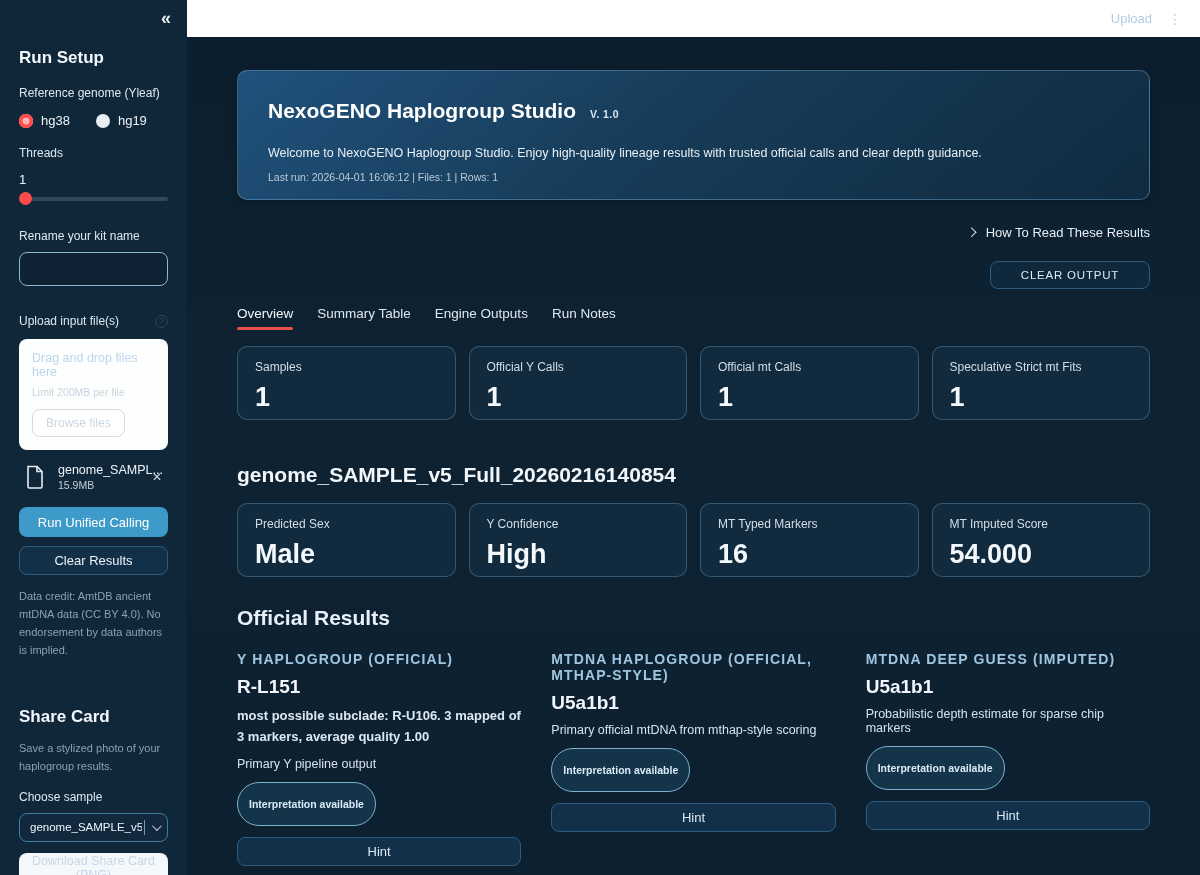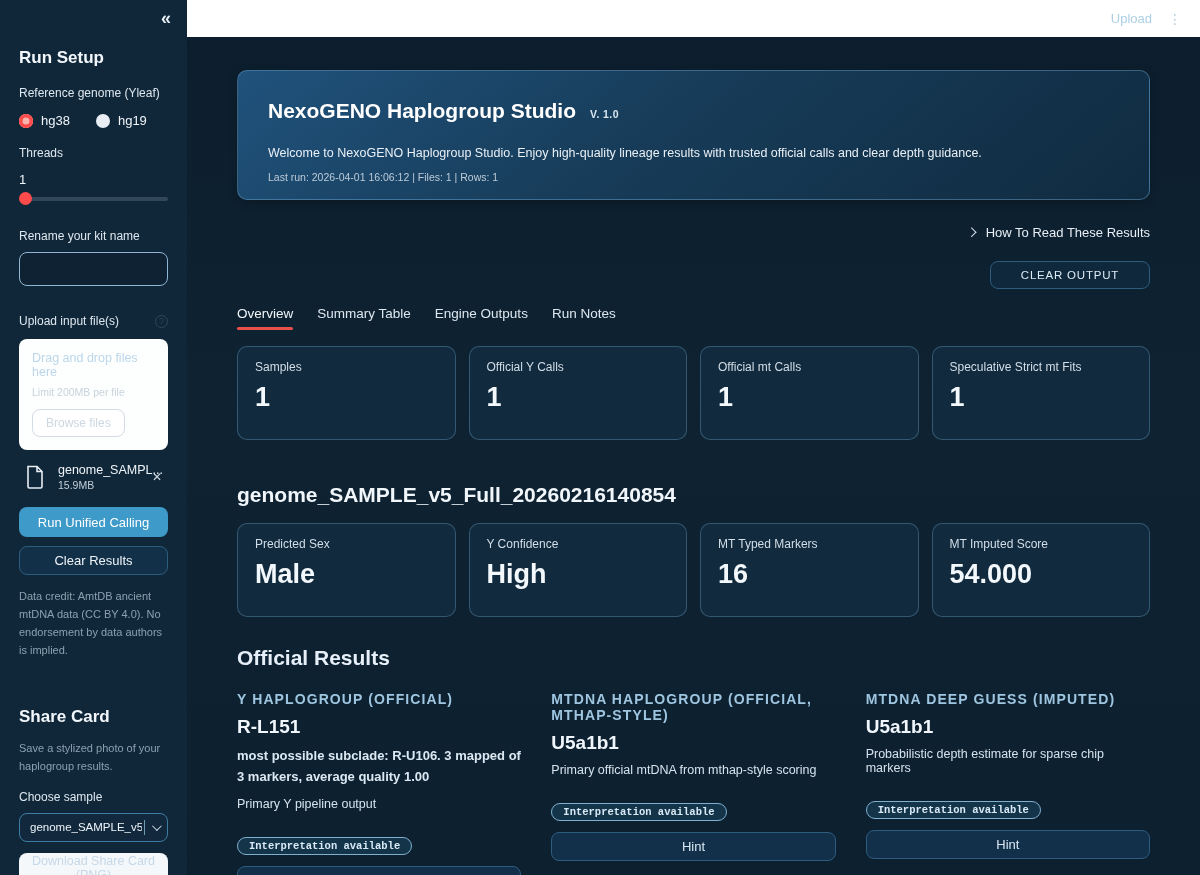--- a/index.html
+++ b/index.html
@@ -110,34 +110,34 @@
     color:#dcebf5; font-size:11.5px; letter-spacing:0.8px; padding:7px 0;
     width:160px; text-align:center; cursor:pointer; font-family:"Liberation Sans",sans-serif;
   }
   .tabs { display:flex; gap:24px; margin-top:17px; }
   .tab { font-size:13.5px; color:#dde7ef; padding-bottom:9px; cursor:pointer; position:relative; }
   .tab.active { color:#f2f7fb; }
   .tab.active::after { content:""; position:absolute; left:0; right:0; bottom:0; height:3px; background:#e8504b; border-radius:2px; }
   .metric-grid { display:grid; grid-template-columns:repeat(4,1fr); gap:13px; margin-top:16px; }
   .metric-card {
     background:#112a3d; border:1px solid rgba(95,145,180,0.45); border-radius:10px;
-    padding:13px 17px; height:94px;
+    padding:13px 17px; height:74px;
   }
   .metric-label { font-size:12px; color:#d2dee8; }
   .metric-value { font-size:27px; font-weight:700; color:#f3f8fc; margin-top:10px; line-height:1; }
   .sample-title { font-size:21px; font-weight:700; color:#f1f6fa; margin-top:43px; }
   .section-title { font-size:21px; font-weight:700; color:#e7f0f8; margin-top:29px; }
   .cards3 { display:grid; grid-template-columns:repeat(3,1fr); gap:30px; margin-top:21px; }
   .kicker { font-size:14px; font-weight:600; letter-spacing:1.1px; color:#9fc6e0; }
   .hap-value { font-size:19px; font-weight:700; color:#f0f6fb; margin-top:9px; }
   .hap-extra { font-size:13px; font-weight:700; color:#dcE9f3; line-height:1.6; margin-top:8px; color:#dce9f3; }
   .hap-sub { font-size:12.5px; color:#d5e2ec; margin-top:9px; }
   .badge {
-    display:inline-block; margin-top:26px; border:1px solid #7fb0cf; border-radius:999px;
-    background:#14344a; padding:2px 11px; font-size:10.5px; font-weight:700; color:#d9eaf6;font-family:Liberation Mono, monospace;
+    display:inline-block; margin-top:11px; border:1px solid #7fb0cf; border-radius:999px;
+    background:#14344a; padding:15px 11px; font-size:10.5px; font-weight:700; color:#d9eaf6;
   }
   .hint-btn {
     margin-top:11px; width:100%; background:#13304a; border:1px solid #2d5c7f;
     border-radius:8px; padding:6px 0; text-align:center; font-size:13px; color:#d9e8f4;
     cursor:pointer; font-family:"Liberation Sans",sans-serif;
   }
 </style>
 </head>
 <body>
 

